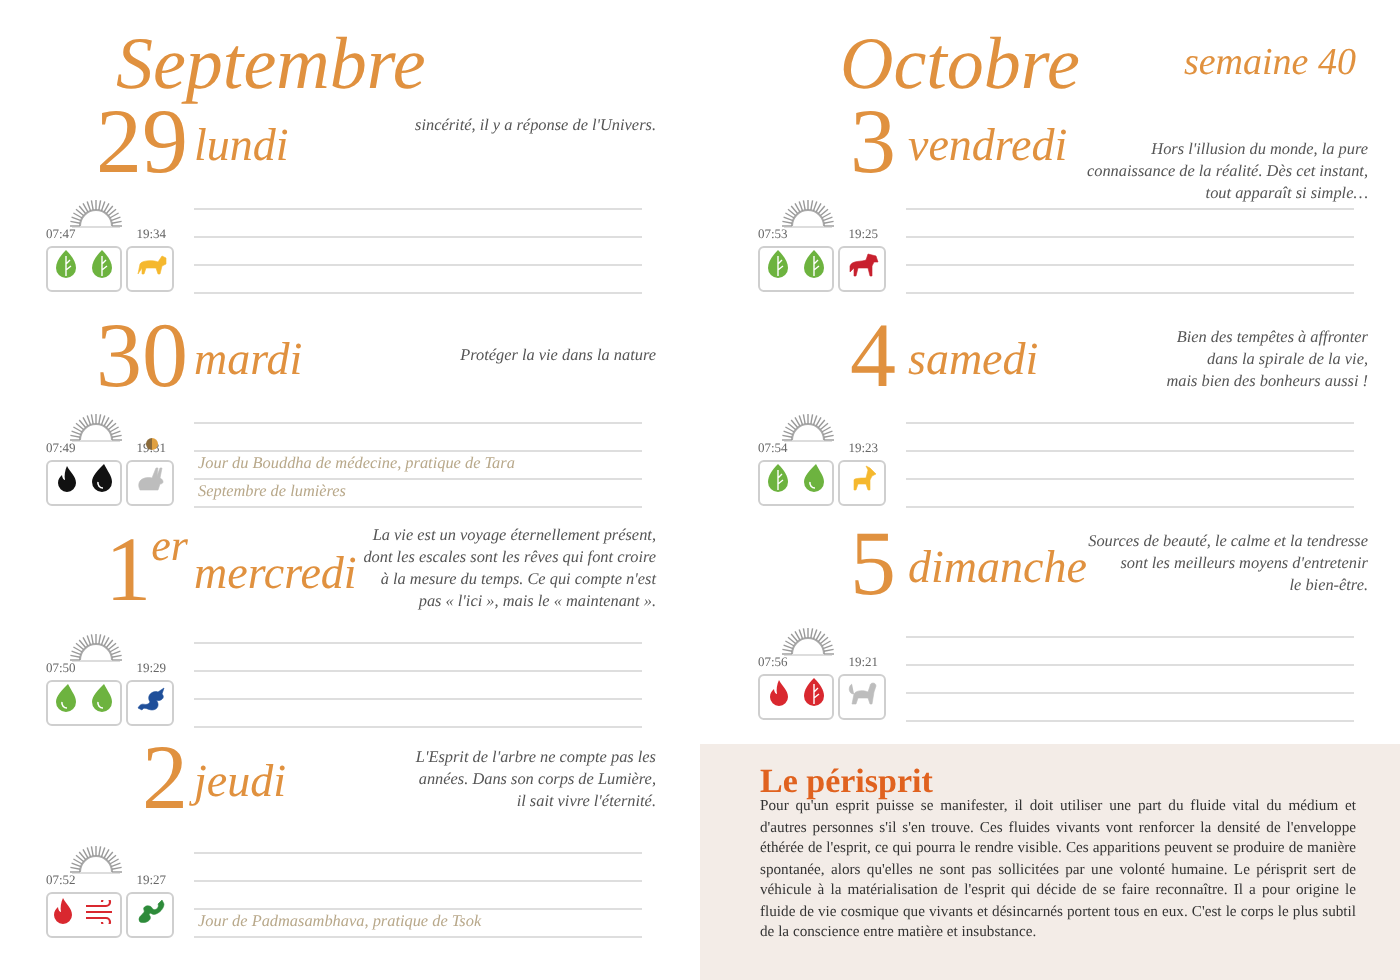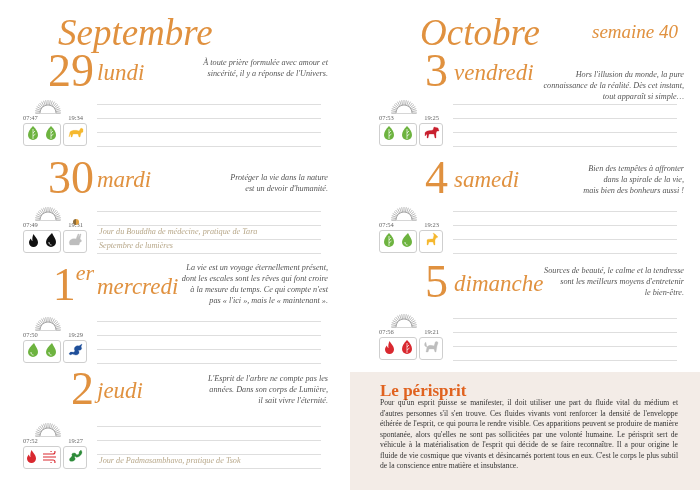--- a/index.html
+++ b/index.html
@@ -65,21 +65,20 @@
 <div>
   <div class="month" style="left:384px; top:14px;">Octobre</div>
   <div class="week" style="right:22px; top:22px;">semaine 40</div>
 </div>
 
 <div id="days-root">
     <div>
       <div class="daynum" style="left:44px; top:48px; width:50px;"><span>29</span></div>
       <div class="dayname" style="left:97px; top:61px;">lundi</div>
       <div class="quote" style="right:372px; top:57px; width:190px;">
-        <div>À toute prière formulée avec amour et</div>
         <div>sincérité, il y a réponse de l'Univers.</div>
       </div>
       <div class="sun" style="left:28px; top:95px;"><svg width="40" height="22" viewBox="0 0 40 22">
           <path d="M12 18 A8 8 0 0 1 28 18" fill="none" stroke="#aaa" stroke-width="1"></path>
           <line x1="28.0" y1="18.0" x2="33.0" y2="18.0" stroke="#999" stroke-width="0.7"></line>
           <line x1="27.9" y1="16.6" x2="32.8" y2="15.7" stroke="#999" stroke-width="0.7"></line>
           <line x1="27.5" y1="15.3" x2="32.2" y2="13.6" stroke="#999" stroke-width="0.7"></line>
           <line x1="26.9" y1="14.0" x2="31.3" y2="11.5" stroke="#999" stroke-width="0.7"></line>
           <line x1="26.1" y1="12.9" x2="30.0" y2="9.6" stroke="#999" stroke-width="0.7"></line>
           <line x1="25.1" y1="11.9" x2="28.4" y2="8.0" stroke="#999" stroke-width="0.7"></line>
@@ -120,21 +119,20 @@
       <div class="line" style="left:97px; top:104px; width:224px;"></div>
       <div class="line" style="left:97px; top:118px; width:224px;"></div>
       <div class="line" style="left:97px; top:132px; width:224px;"></div>
       <div class="line" style="left:97px; top:146px; width:224px;"></div>
     </div>
     <div>
       <div class="daynum" style="left:44px; top:155px; width:50px;"><span>30</span></div>
       <div class="dayname" style="left:97px; top:168px;">mardi</div>
       <div class="quote" style="right:372px; top:172px; width:190px;">
         <div>Protéger la vie dans la nature</div>
-        <div>est un devoir d'humanité.</div>
       </div>
       <div class="sun" style="left:28px; top:202px;"><svg width="40" height="22" viewBox="0 0 40 22">
           <path d="M12 18 A8 8 0 0 1 28 18" fill="none" stroke="#aaa" stroke-width="1"></path>
           <line x1="28.0" y1="18.0" x2="33.0" y2="18.0" stroke="#999" stroke-width="0.7"></line>
           <line x1="27.9" y1="16.6" x2="32.8" y2="15.7" stroke="#999" stroke-width="0.7"></line>
           <line x1="27.5" y1="15.3" x2="32.2" y2="13.6" stroke="#999" stroke-width="0.7"></line>
           <line x1="26.9" y1="14.0" x2="31.3" y2="11.5" stroke="#999" stroke-width="0.7"></line>
           <line x1="26.1" y1="12.9" x2="30.0" y2="9.6" stroke="#999" stroke-width="0.7"></line>
           <line x1="25.1" y1="11.9" x2="28.4" y2="8.0" stroke="#999" stroke-width="0.7"></line>
           <line x1="24.0" y1="11.1" x2="26.5" y2="6.7" stroke="#999" stroke-width="0.7"></line>

